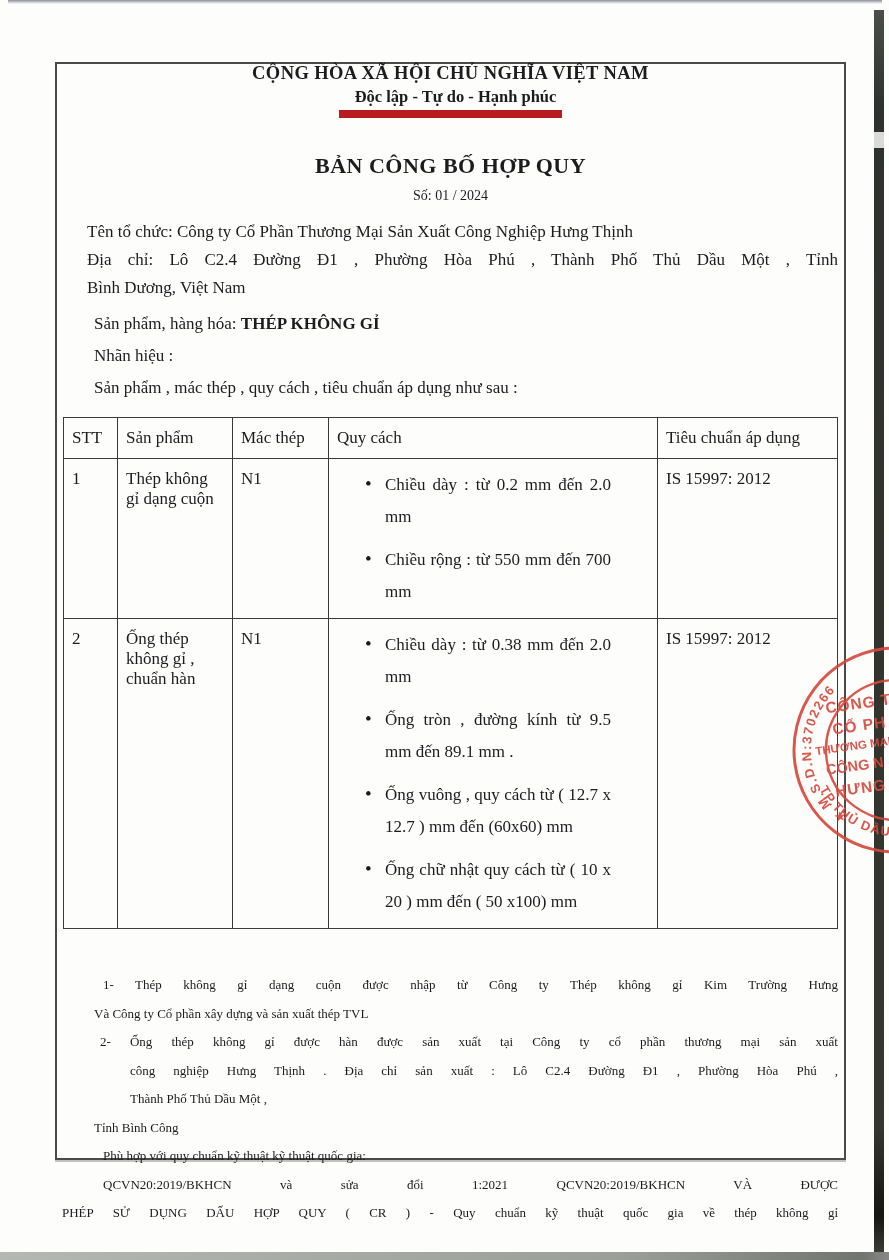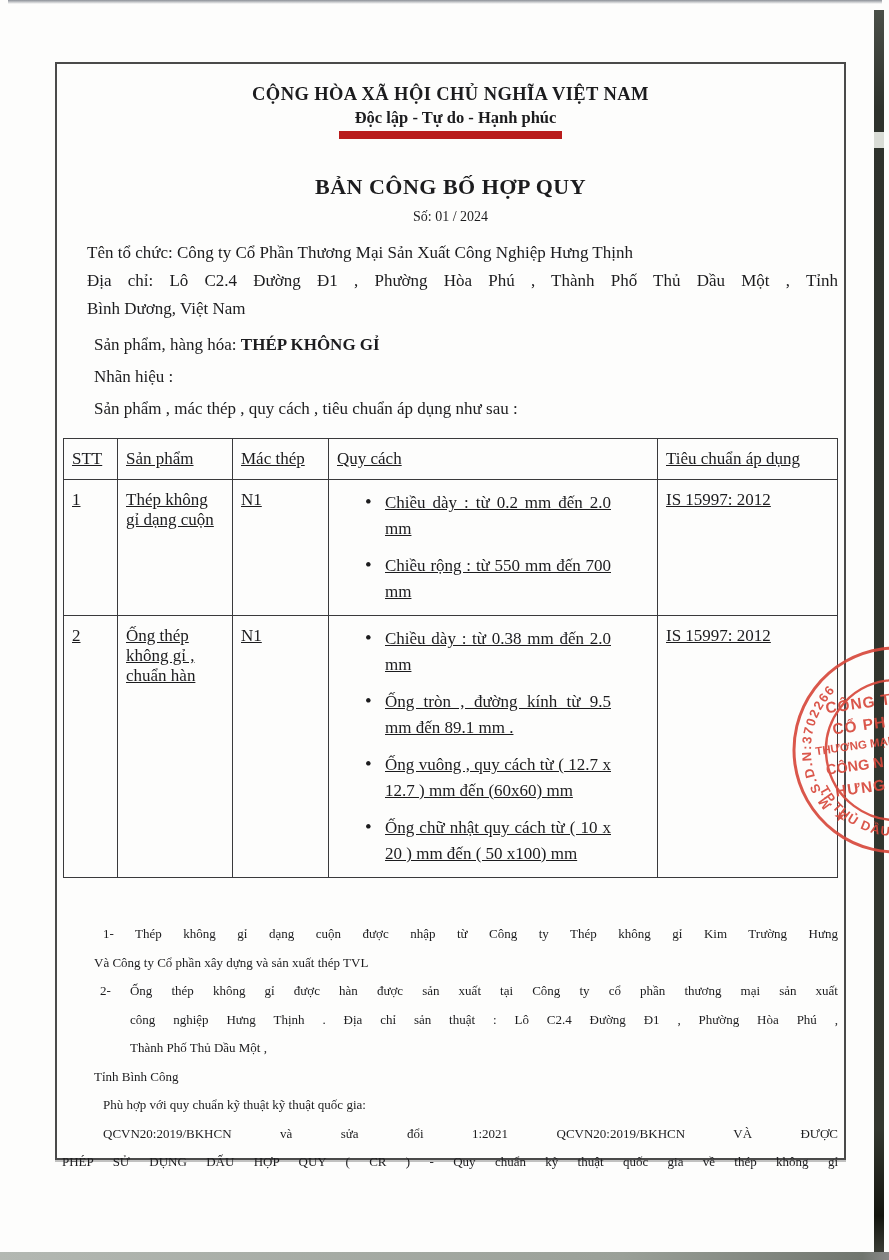--- a/index.html
+++ b/index.html
@@ -21,21 +21,21 @@
     background:linear-gradient(to right,#b3b8b2,#9aa098 70%,#70756e 97%,#888); }
 
   
   .frame {
     position:absolute; left:55px; top:62px; width:791px; height:1098px;
     border:2px solid #4a4a4a;
     box-shadow:0 2px 0 rgba(120,120,120,.45);
     background:transparent;
     z-index:1;
   }
-  .content { position:absolute; left:55px; top:72px; width:791px; height:1098px; z-index:2; }
+  .content { position:absolute; left:55px; top:51px; width:791px; height:1098px; z-index:2; }
 
   .nat-line1 { margin-top:12px; text-align:center; font-weight:bold; font-size:18.5px; letter-spacing:.4px; }
   .nat-line2 { text-align:center; margin-top:3px; }
   .nat-line2 span { display:inline-block; font-weight:bold; font-size:16.5px;
     border-bottom:8px solid #b91c1c; padding:0 6px 3px 16px; }
   .doc-title { margin-top:35px; text-align:center; font-weight:bold; font-size:22px; letter-spacing:.5px; }
   .doc-number { margin-top:9px; text-align:center; font-size:14px; }
 
   .para { font-size:17px; line-height:28px; margin-left:32px; margin-right:8px; }
   .para.first { margin-top:14px; }
@@ -51,33 +51,32 @@
     width:774px;
     table-layout:fixed;
     font-size:17px;
   }
   table.products th, table.products td {
     border:1.6px solid #3a3a3c;
     vertical-align:top;
     padding:10px 8px;
     font-weight:normal;
     text-align:left;
-    text-decoration:underline;
   }
   col.c-stt { width:54px; } col.c-sp { width:115px; } col.c-mt { width:96px; }
   col.c-qc { width:329px; } col.c-tc { width:180px; }
   .cell-center { text-align:center; }
   td.sp { text-align:justify; padding:12px 10px; }
   td.qc { padding:10px 10px 10px 10px; }
   td.tc { padding:12px 10px; }
   .row1 td { height:97px; }
   .row2 td { height:238px; }
   ul.specs { list-style:none; margin:0 0 0 26px; }
   ul.specs li { position:relative; padding-left:22px; max-width:248px;
-    text-align:justify; line-height:26px; }
+    text-align:justify; line-height:32px; }
   ul.specs li::before { content:"•"; position:absolute; left:2px; top:-1px; font-size:19px; }
   ul.specs li + li { margin-top:11px; }
 
   .notes { margin-top:42px; }
   .note-line { font-size:13px; line-height:28.5px; margin-right:8px; }
   .ml48 { margin-left:48px; } .ml35 { margin-left:39px; }
   .ml45 { margin-left:45px; } .ml75 { margin-left:75px; } .ml7 { margin-left:7px; }
 
   .stamp { position:absolute; left:786px; top:640px; width:220px; height:220px;
     z-index:5; opacity:.92; pointer-events:none; }
@@ -155,21 +154,21 @@
         </td>
         <td class="tc">IS 15997: 2012</td>
       </tr>
     </tbody>
   </table>
 
   <div class="notes">
     <div class="note-line ml48 jl">1-  Thép không gỉ dạng cuộn được nhập từ Công ty Thép không gỉ Kim Trường Hưng</div>
     <div class="note-line ml35">Và Công ty Cổ phần xây dựng và sản xuất thép TVL</div>
     <div class="note-line ml45 jl">2-  Ống thép không gỉ được hàn được sản xuất tại Công ty cổ phần thương mại sản xuất</div>
-    <div class="note-line ml75 jl">công nghiệp Hưng Thịnh . Địa chỉ sản thuật : Lô C2.4 Đường Đ1 , Phường Hòa Phú ,</div>
+    <div class="note-line ml75 jl">công nghiệp Hưng Thịnh . Địa chỉ sản xuất : Lô C2.4 Đường Đ1 , Phường Hòa Phú ,</div>
     <div class="note-line ml75">Thành Phố Thủ Dầu Một ,</div>
     <div class="note-line ml35">Tỉnh Bình Công</div>
     <div class="note-line ml48">Phù hợp với quy chuẩn kỹ thuật kỹ thuật quốc gia:</div>
     <div class="note-line ml48 jl">QCVN20:2019/BKHCN và sửa đổi 1:2021 QCVN20:2019/BKHCN VÀ ĐƯỢC</div>
     <div class="note-line ml7 jl">PHÉP SỬ DỤNG DẤU HỢP QUY ( CR ) -  Quy chuẩn kỹ thuật quốc gia về thép không gỉ</div>
   </div>
 
 </div>
 
 <svg class="stamp" viewBox="0 0 220 220" xmlns="http://www.w3.org/2000/svg">

